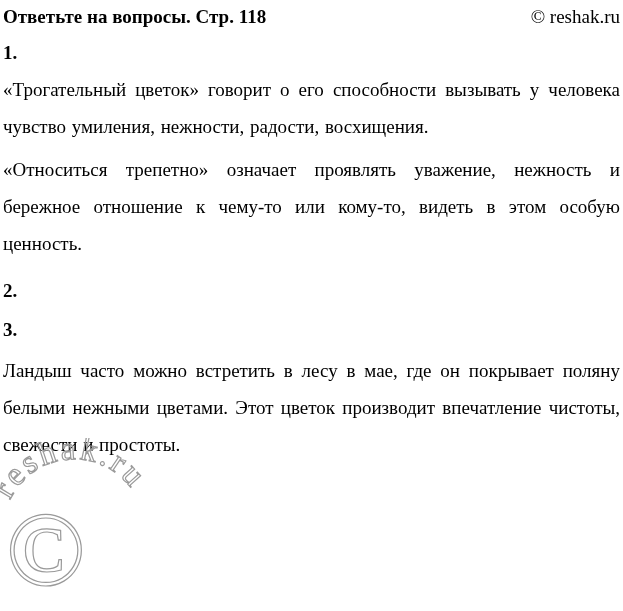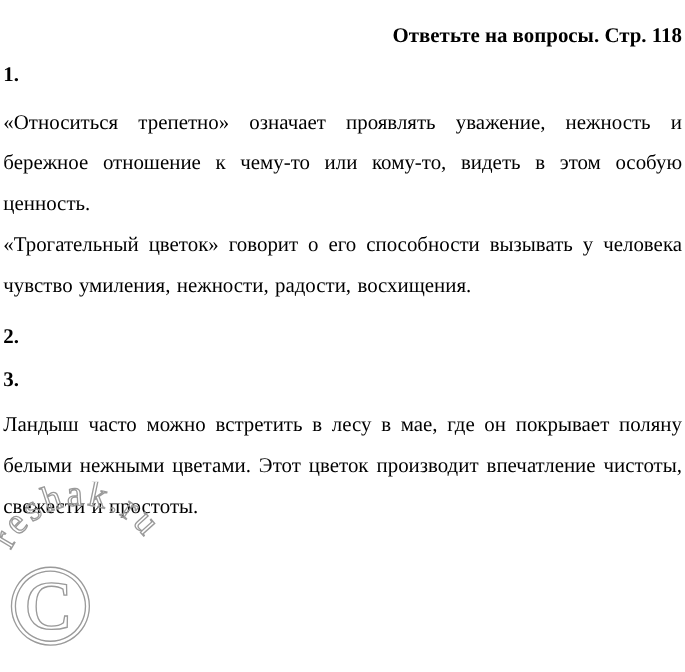--- a/index.html
+++ b/index.html
@@ -15,25 +15,24 @@
     font-family: "Liberation Serif", serif;
     color: #000000;
   }
   .page {
     position: relative;
     z-index: 1;
     padding: 2px 3px 0 3px;
   }
   .doc-header {
     display: flex;
-    justify-content: flex-end;
+    justify-content: space-between;
     align-items: baseline;
     font-size: 19px;
     line-height: 30px;
-    margin-top: 16px;
   }
   .doc-title {
     font-size: 19px;
     font-weight: bold;
     margin: 0;
   }
   .doc-copyright {
     font-size: 19px;
     font-weight: normal;
   }
@@ -70,26 +69,27 @@
     font-family: "Liberation Serif", serif;
   }
 </style>
 </head>
 <body>
 
 <div class="page">
 
   <div class="doc-header">
     <h1 class="doc-title">Ответьте на вопросы. Стр. 118</h1>
+    <span class="doc-copyright">© reshak.ru</span>
   </div>
 
   <section>
     <div class="num mt2">1.</div>
+    <p class="para">«Трогательный цветок» говорит о его способности вызывать у человека чувство умиления, нежности, радости, восхищения.</p>
     <p class="para mt6">«Относиться трепетно» означает проявлять уважение, нежность и бережное отношение к чему-то или кому-то, видеть в этом особую ценность.</p>
-    <p class="para">«Трогательный цветок» говорит о его способности вызывать у человека чувство умиления, нежности, радости, восхищения.</p>
   </section>
 
   <section>
     <div class="num mt10">2.</div>
   </section>
 
   <section>
     <div class="num mt2">3.</div>
     <p class="para mt4">Ландыш часто можно встретить в лесу в мае, где он покрывает поляну белыми нежными цветами. Этот цветок производит впечатление чистоты, свежести и простоты.</p>
   </section>

